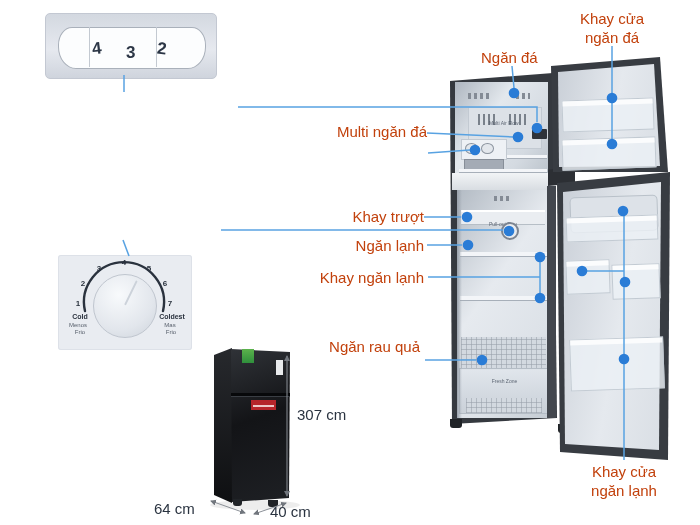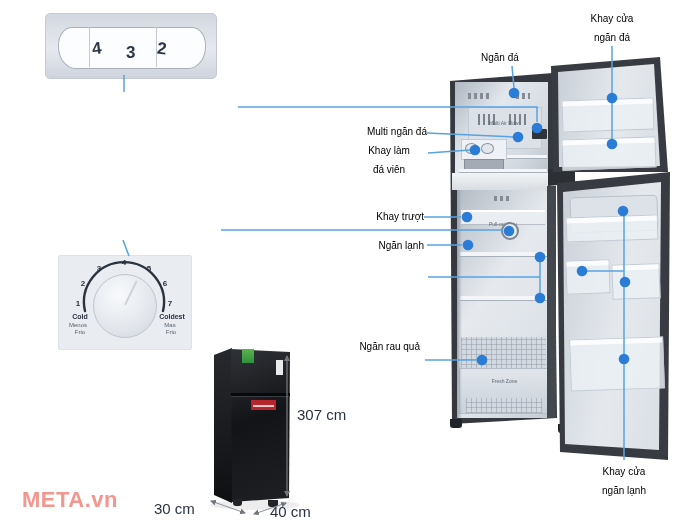--- a/index.html
+++ b/index.html
@@ -1,18 +1,18 @@
 <!DOCTYPE html>
 <html><head>
 <meta charset="utf-8">
 <style>
   html,body{margin:0;padding:0;background:#ffffff;}
   #canvas{position:relative;width:700px;height:525px;background:#ffffff;overflow:hidden;
           font-family:"Liberation Sans",sans-serif;color:#232d3b;}
-  .lbl{position:absolute;font-size:10px;line-height:19px;color:#000000;white-space:nowrap;}
+  .lbl{position:absolute;font-size:15px;line-height:19px;color:#c2410c;white-space:nowrap;}
   .lbl.center{text-align:center;white-space:normal;}
   .dimlbl{position:absolute;font-size:15px;color:#2a3340;}
 
   
   .thumbwheel{position:absolute;left:45px;top:13px;width:170px;height:64px;
     background:linear-gradient(180deg,#d3d8e0,#e6e9ef 55%,#cfd4dd);border-radius:5px;
     border:1px solid #c3c8d2;}
   .tw-band{position:absolute;left:12px;top:13px;width:146px;height:40px;background:#fcfdfe;
     border:1px solid #a9b0ba;border-radius:14px 14px 18px 18px/18px 18px 22px 22px;}
   .tw-notch{position:absolute;top:13px;width:1px;height:40px;background:#c3c9d1;}
@@ -254,35 +254,31 @@
       <circle cx="540" cy="298" r="5.3"></circle>
       <circle cx="482" cy="360" r="5.3"></circle>
       <circle cx="623" cy="211" r="5.3"></circle>
       <circle cx="582" cy="271" r="5.3"></circle>
       <circle cx="625" cy="282" r="5.3"></circle>
       <circle cx="624" cy="359" r="5.3"></circle>
     </g>
   </svg>
 
   <div class="lbl" style="right:273px;top:122px">Multi ngăn đá</div>
-  <div class="lbl center" style="left:347px;top:141px;width:84px">
-    <div>Khay làm</div>
-    <div>đá viên</div>
-  </div>
   <div class="lbl" style="left:481px;top:48px">Ngăn đá</div>
   <div class="lbl center" style="left:572px;top:9px;width:80px">
     <div>Khay cửa</div>
     <div>ngăn đá</div>
   </div>
   <div class="lbl" style="right:276px;top:207px">Khay trượt</div>
   <div class="lbl" style="right:276px;top:236px">Ngăn lạnh</div>
+  <div class="lbl" style="right:276px;top:268px">Khay ngăn lạnh</div>
   <div class="lbl" style="right:280px;top:337px">Ngăn rau quả</div>
   <div class="lbl center" style="left:582px;top:462px;width:84px">
     <div>Khay cửa</div>
     <div>ngăn lạnh</div>
   </div>
 
   <div class="dimlbl" style="left:297px;top:406px">307 cm</div>
-  <div class="dimlbl" style="left:154px;top:500px">30 cm</div>
+  <div class="dimlbl" style="left:154px;top:500px">64 cm</div>
   <div class="dimlbl" style="left:270px;top:503px">40 cm</div>
 
-  <div class="watermark">META.vn</div>
 </div>
 
 </body></html>

